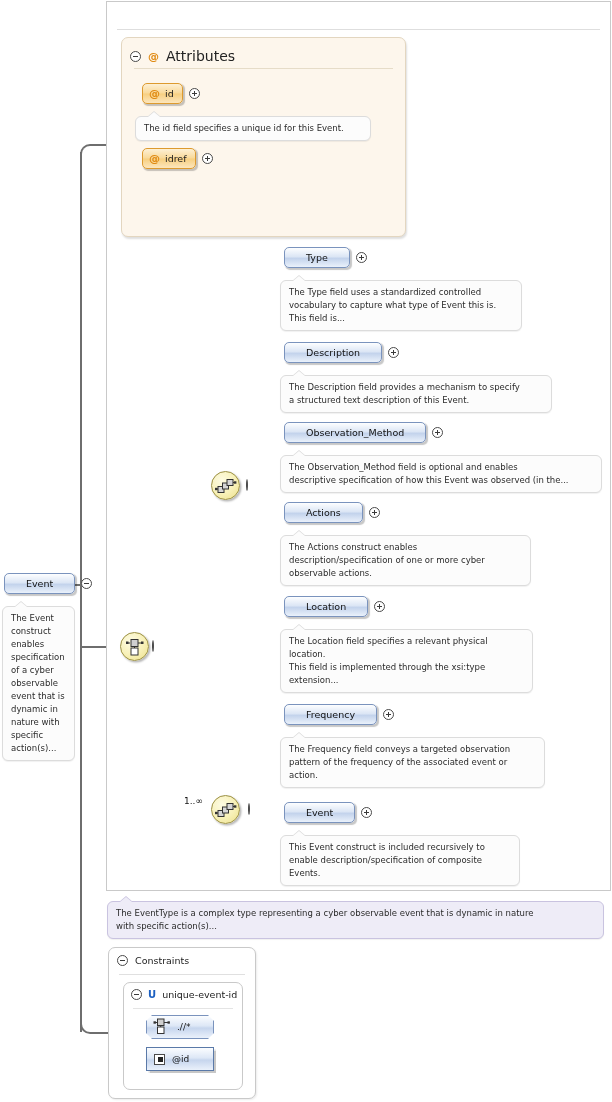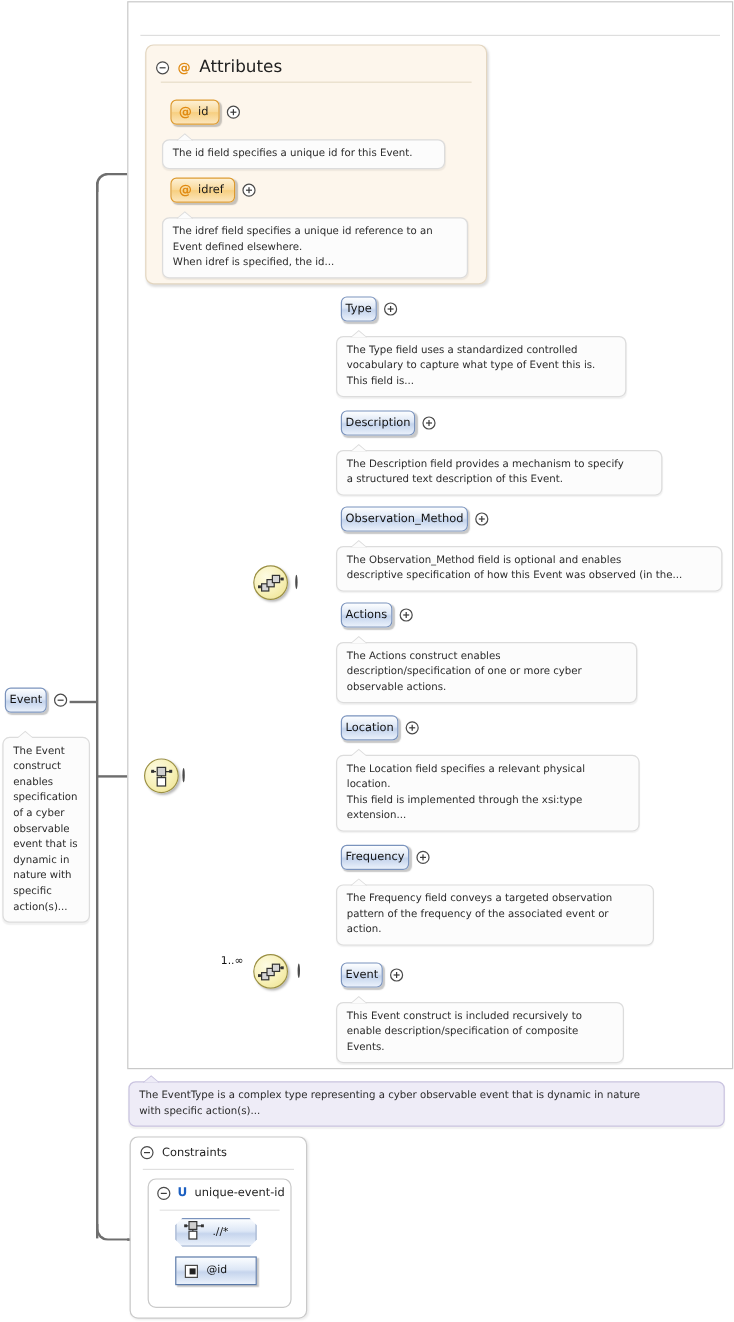--- a/index.html
+++ b/index.html
@@ -96,21 +96,21 @@
   .node-row { position:absolute; display:flex; align-items:center; gap:6px; }
 
   
   .el-node {
     height:21px;
     border:1px solid #7a93bd;
     border-radius:5px;
     background:linear-gradient(to bottom,#fdfeff 0%,#dce6f5 45%,#c3d3ec 55%,#eaf1fb 100%);
     box-shadow:1.5px 1.5px 1px rgba(0,0,0,.22);
     display:flex; align-items:center; justify-content:center;
-    padding:0 3px;
+    padding:0 21px;
     font-size:9.5px; color:#111;
     white-space:nowrap;
   }
 
   
   .anno {
     position:absolute;
     background:#fcfcfc;
     border:1px solid #dcdcdc;
     border-radius:6px;
@@ -260,22 +260,20 @@
       </div>
       <div class="anno" style="left:13px; top:78px; width:236px;">The id field specifies a unique id for this Event.</div>
 
       <div class="node-row" style="left:20px; top:110px;">
         <div class="attr-node" style="position:relative;">
           <span class="at-icon">@</span>
           <span>idref</span>
         </div>
         <span class="pm plus"></span>
       </div>
-      <div class="anno" style="left:13px; top:143px; width:255px;">The idref field specifies a unique id reference to an Event defined elsewhere.
-When idref is specified, the id...</div>
     </div>
 
     <div class="node-row" style="left:177px; top:245px;">
       <div class="el-node">Type</div>
       <span class="pm plus"></span>
     </div>
     <div class="anno" style="left:173px; top:278px; width:242px;">The Type field uses a standardized controlled
 vocabulary to capture what type of Event this is.
 This field is...</div>
 
@@ -325,21 +323,21 @@
     <div class="anno" style="left:173px; top:833px; width:240px;">This Event construct is included recursively to
 enable description/specification of composite
 Events.</div>
   </div>
 
   
   <div class="node-row" style="left:4px; top:573px;">
     <div class="el-node">Event</div>
     <span class="pm"></span>
   </div>
-  <div class="anno" style="left:2px; top:606px; width:73px;margin-top:8px;">The Event construct enables specification of a cyber observable event that is dynamic in nature with specific action(s)...</div>
+  <div class="anno" style="left:2px; top:606px; width:73px;">The Event construct enables specification of a cyber observable event that is dynamic in nature with specific action(s)...</div>
 
   
   
   <div class="comp" style="left:120px; top:632px;">
     <svg width="20" height="18" viewBox="0 0 20 18" aria-hidden="true">
       <line x1="1" y1="5" x2="5" y2="5" stroke="#333" stroke-width="1"></line>
       <rect x="1" y="3.5" width="2.5" height="2.5" fill="#333"></rect>
       <rect x="6" y="1.5" width="7" height="7" fill="#cfcfcf" stroke="#333" stroke-width="1"></rect>
       <line x1="13" y1="5" x2="18" y2="5" stroke="#333" stroke-width="1"></line>
       <rect x="16" y="3.5" width="2.5" height="2.5" fill="#333"></rect>

